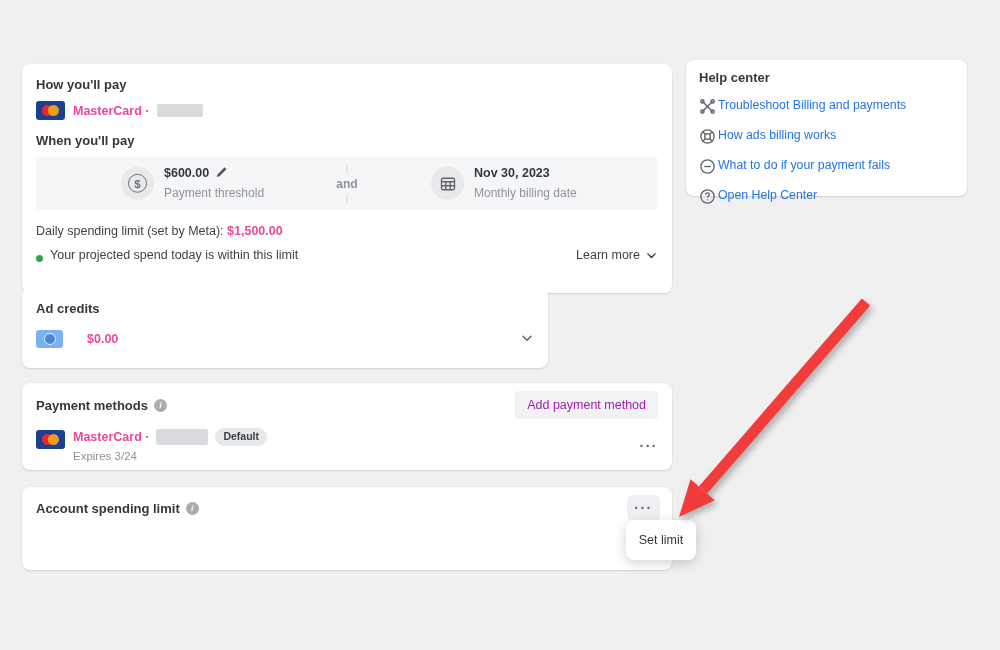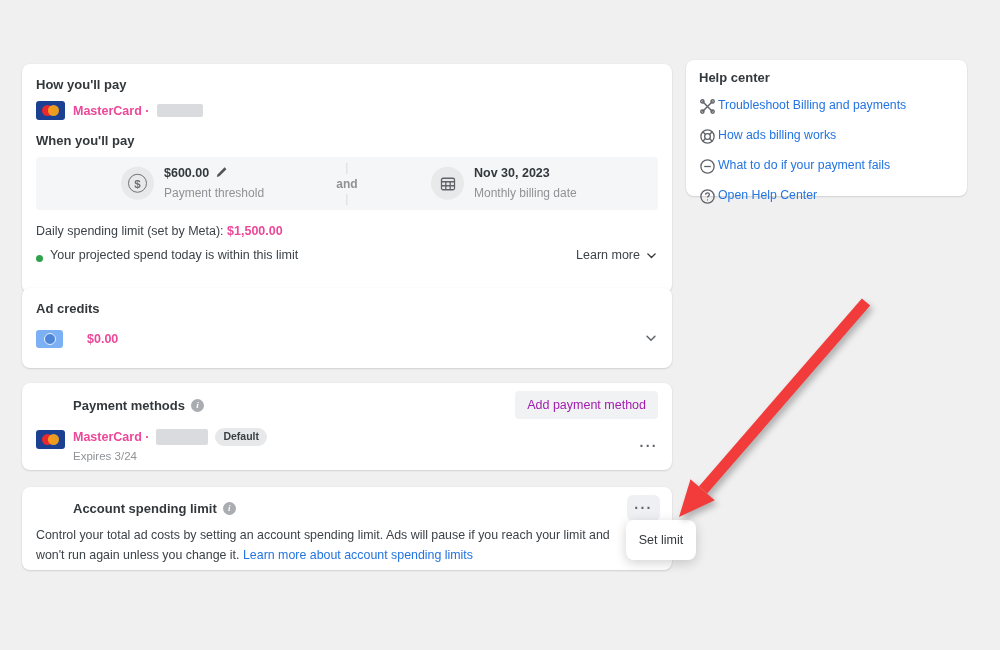--- a/index.html
+++ b/index.html
@@ -55,34 +55,34 @@
   }
   .and-divider::before, .and-divider::after {
     content:""; width:1px; height:11px; background:#d8dadd; margin:3px 0;
   }
   .daily-line { margin-top:14px; font-size:12.5px; color:#3d4348; }
   .projected-row { display:flex; align-items:flex-end; margin-top:10px; font-size:12.5px; color:#3d4348; }
   .green-dot { width:7px; height:7px; border-radius:50%; background:#31a24c; margin-right:7px; flex:0 0 auto; }
   .learn-more { margin-left:auto; display:flex; align-items:center; gap:5px; cursor:pointer; }
 
   
-  #card-credits { left:22px; top:288px; width:650px; height:80px; padding:13px 14px; }
+  #card-credits { left:22px; top:288px; width:526px; height:80px; padding:13px 14px; }
   .credits-row { display:flex; align-items:center; gap:24px; margin-top:14px; font-size:12.5px; }
   .credit-icon {
     width:27px; height:18px; background:#7cb0f4; border-radius:3px;
     display:flex; align-items:center; justify-content:center; flex:0 0 auto;
   }
   .credit-icon .inner {
     width:12px; height:12px; border-radius:50%; background:#4d86d8; border:1.5px solid #e8f0fc;
   }
   .credits-row .chev { margin-left:auto; }
 
   
   #card-methods { left:22px; top:383px; width:650px; height:87px; padding:8px 14px 10px; }
-  .card-header { display:flex; align-items:center;margin-left:37px; }
+  .card-header { display:flex; align-items:center; }
   .title-info { display:flex; align-items:center; gap:6px; }
   .info-icon {
     width:13px; height:13px; border-radius:50%; background:#a9acb1; color:#fff;
     font-size:9px; font-weight:bold; display:flex; align-items:center; justify-content:center;
     font-family:"Liberation Serif", serif; font-style:italic;
   }
   .add-btn {
     margin-left:auto; background:#f0f2f4; border:none; border-radius:4px;
     padding:7px 12px; font-size:12.5px; color:#a21caf; font-family:inherit; cursor:pointer;
   }
@@ -238,23 +238,20 @@
 <div class="card" id="card-limit">
   <div class="card-header">
     <span class="title-info">
       <span class="h1">Account spending limit</span>
       <span class="info-icon">i</span>
     </span>
     <button class="dots-btn">
       <span class="dots">···</span>
     </button>
   </div>
-  <p class="limit-desc">
-    <span>Control your total ad costs by setting an account spending limit. Ads will pause if you reach your limit and won't run again unless you change it. </span><span class="link">Learn more about account spending limits</span>
-  </p>
 </div>
 
 <div class="card" id="card-help">
   <div class="h1">Help center</div>
 
   <div class="help-link-row">
     <span class="help-ic">
       <svg width="17" height="17" viewBox="0 0 18 18" fill="none" stroke="#5f6368" stroke-width="1.5" stroke-linecap="round">
         <path d="M4 4l10 10M14 4L4 14"></path>
         <circle cx="3.6" cy="3.6" r="1.7"></circle>

